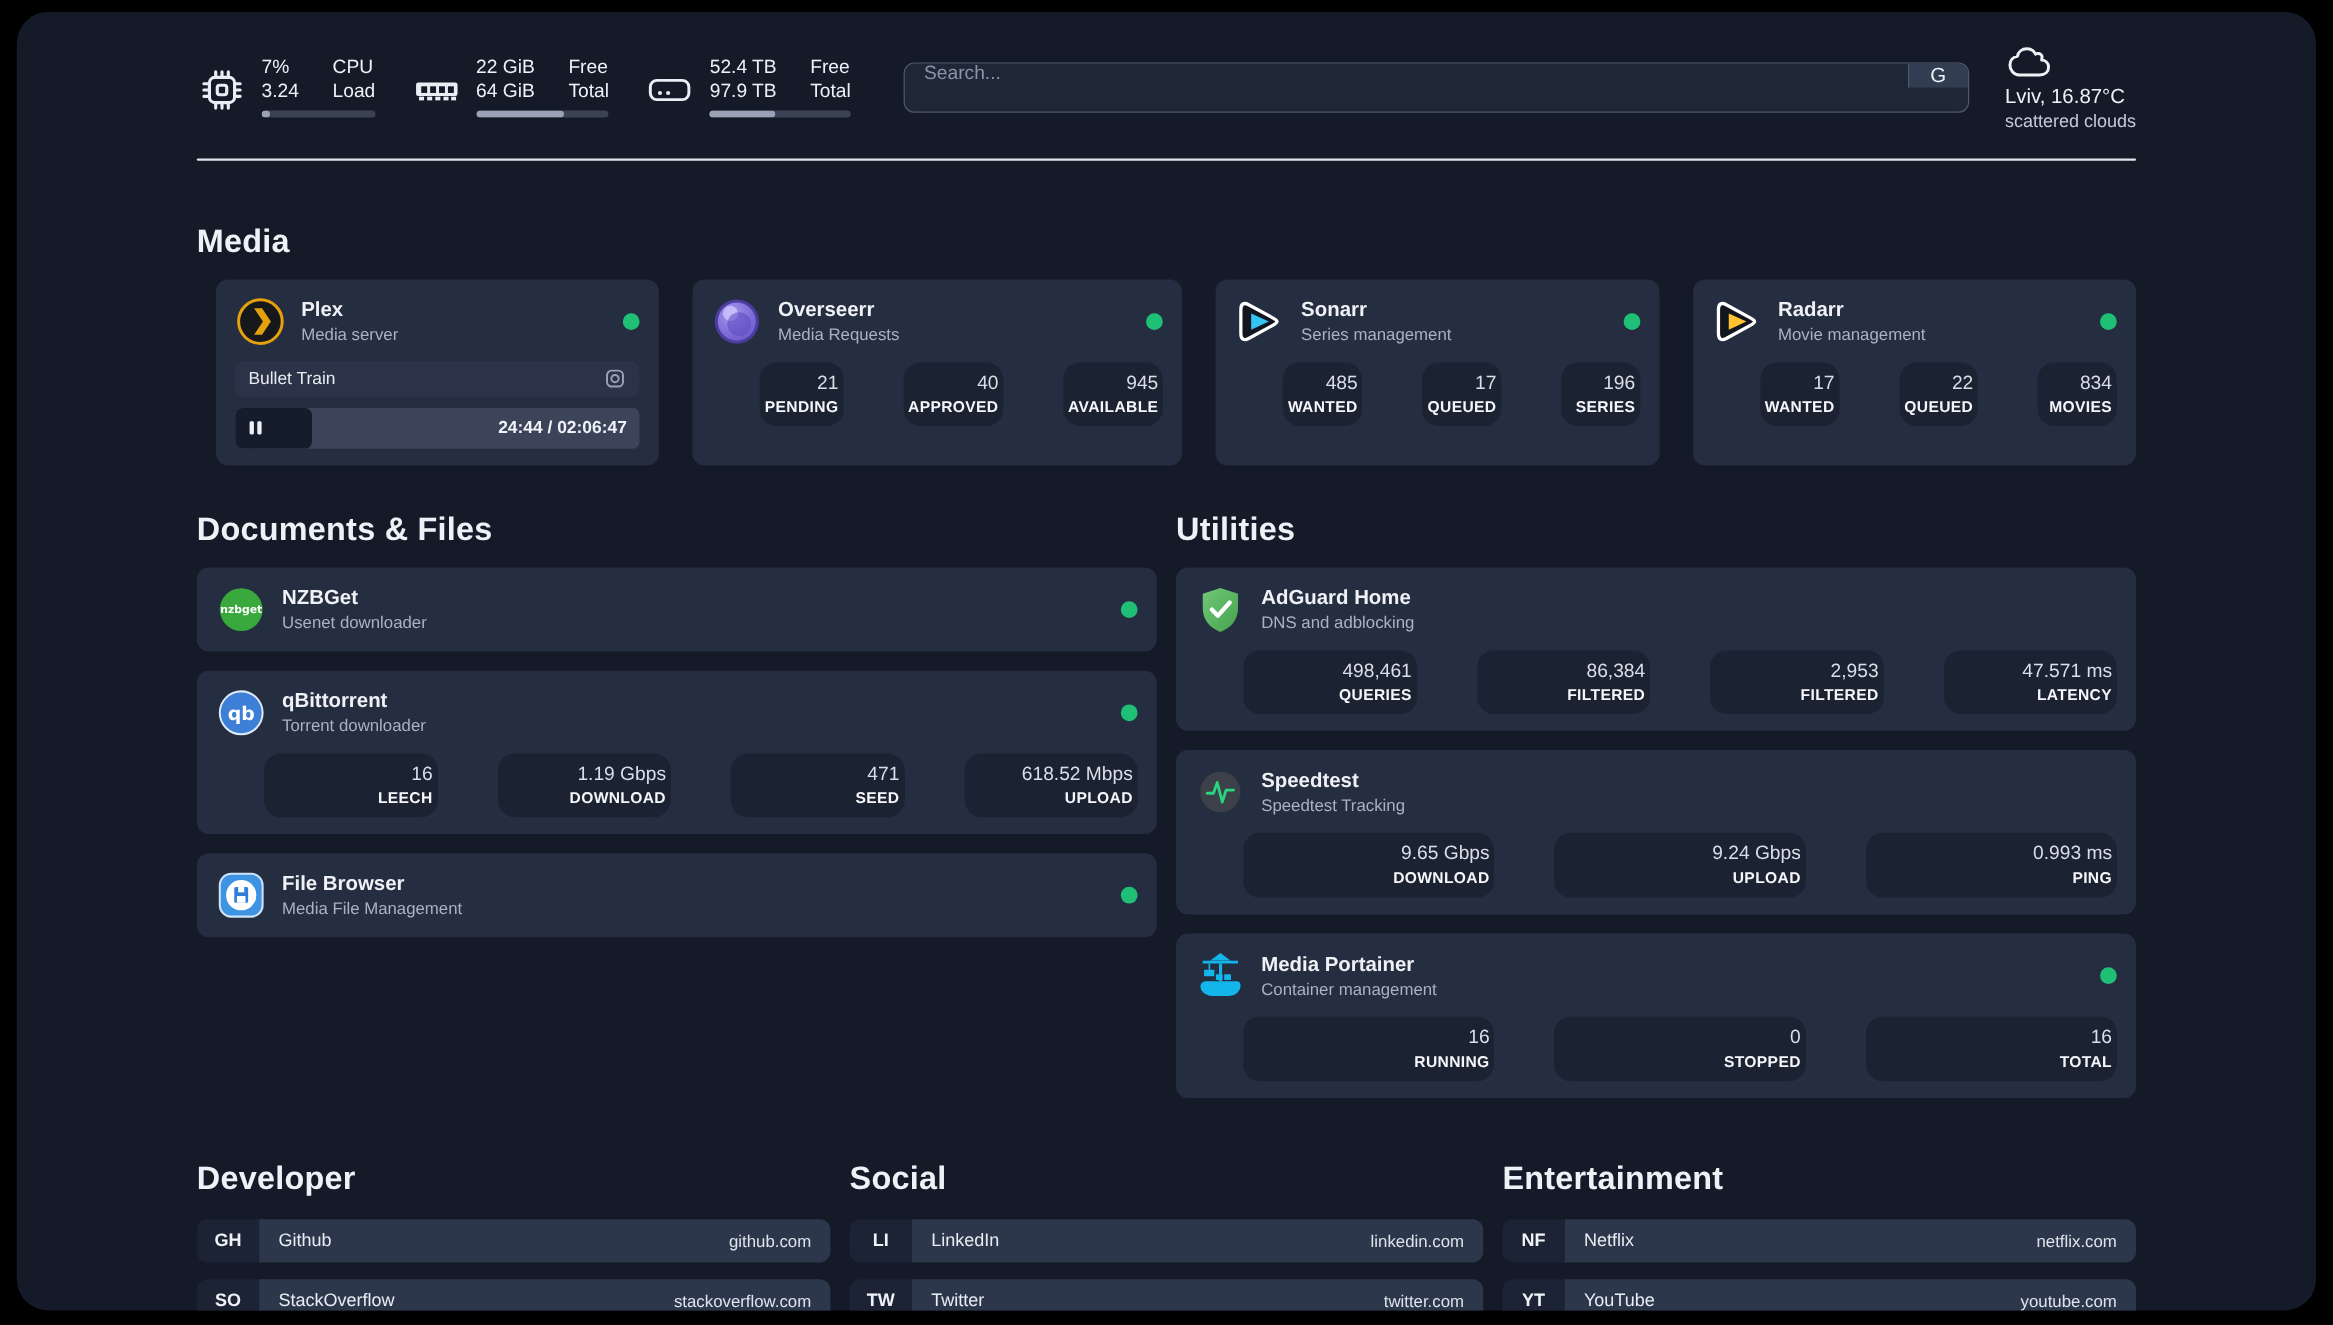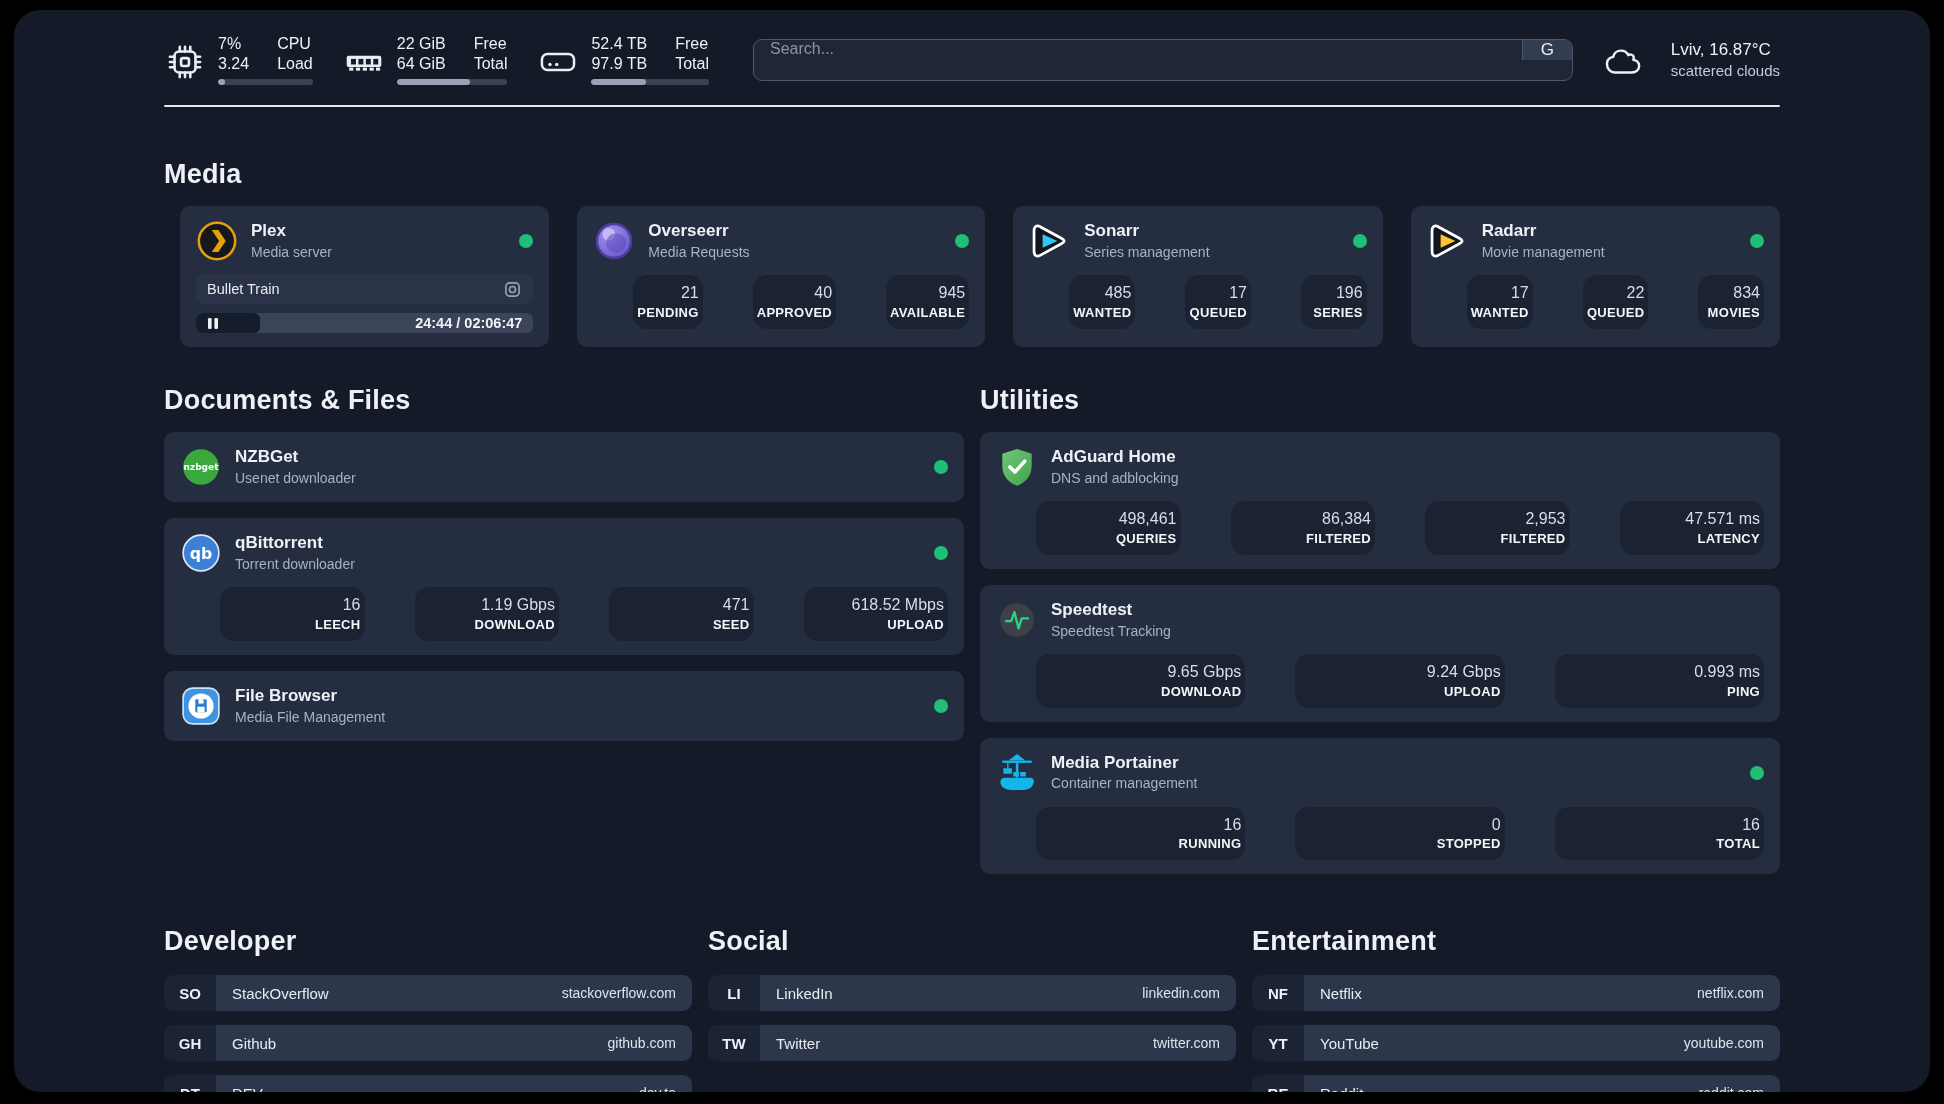--- a/index.html
+++ b/index.html
@@ -34,21 +34,21 @@
   .metric-bar i{display:block;height:100%;background:var(--fill-light);border-radius:3px;}
 
   .searchbox{flex:1;display:flex;align-items:flex-start;height:42px;margin:0 30px 0 14px;
     background:#1f2737;border:1px solid #4e586e;border-radius:9px;overflow:hidden;}
   .searchbox input{flex:1;background:transparent;border:none;outline:none;color:var(--text);
     font-size:16px;padding:0 16px;font-family:inherit;}
   .searchbox input::placeholder{color:#8a93a8;}
   .engine-btn{width:50px;background:#333d52;border-left:1px solid #4e586e;display:flex;
     align-items:center;justify-content:center;font-size:17px;color:var(--text);cursor:pointer;}
 
-  .weather{display:flex;align-items:flex-end;gap:26px;}
+  .weather{display:flex;align-items:flex-start;gap:0;flex-direction:column;}
   .weather-text .w1{font-size:17px;line-height:1.3;}
   .weather-text .w2{font-size:15px;color:#c4cbd8;line-height:1.3;}
 
   .divider{height:2px;background:#e3e6ec;border-radius:1px;margin-top:20px;}
 
   
   .section-title{font-size:27px;font-weight:600;color:var(--text);letter-spacing:.2px;margin:0;}
   .media-section{margin-top:52px;}
   .media-grid{display:grid;grid-template-columns:repeat(4,1fr);gap:28px;margin-top:16px;padding-left:16px;}
 
@@ -62,21 +62,21 @@
 
   .stat-row{display:flex;gap:10px;margin-top:13px;}
   .stat{flex:1;background:var(--statbox);border-radius:14px;padding:8px 4px 9px;text-align:right;margin-left:40px;}
   .stat-value{font-size:16px;color:#d9dee8;line-height:1.3;}
   .stat-label{font-size:13px;font-weight:700;color:#f4f6fa;margin-top:1px;letter-spacing:.3px;}
 
   
   .player-title-row{margin-top:12px;background:#2a3347;border-radius:7px;height:30px;
     display:flex;align-items:center;padding:0 11px;font-size:14.5px;color:#e8ebf2;}
   .cast-icon{margin-left:auto;cursor:pointer;display:flex;}
-  .player-bar{margin-top:9px;height:20px;background:var(--track);border-radius:6px;
+  .player-bar{margin-top:9px;height:34px;background:var(--track);border-radius:6px;
     position:relative;display:flex;align-items:center;overflow:hidden;}
   .player-fill{position:absolute;left:0;top:0;bottom:0;background:#151c2c;border-radius:6px;
     display:flex;align-items:center;padding-left:11px;}
   .player-time{margin-left:auto;padding-right:11px;font-size:14.5px;font-weight:700;
     color:#f0f3f8;position:relative;z-index:1;}
 
   .two-col{display:grid;grid-template-columns:1fr 1fr;gap:16px;margin-top:38px;}
   .col-stack{display:flex;flex-direction:column;gap:16px;margin-top:16px;}
 
   
@@ -502,31 +502,31 @@
       </div>
     </div>
   </div>
 
   <div class="bookmarks">
 
     <div class="bm-col">
       <h2 class="section-title">Developer</h2>
       <div class="bm-list">
         <div class="bm-row">
+          <div class="bm-abbr">GH</div>
+          <div class="bm-bar">
+            <span class="bm-name">Github</span>
+            <span class="bm-url">github.com</span>
+          </div>
+        </div>
+        <div class="bm-row">
           <div class="bm-abbr">SO</div>
           <div class="bm-bar">
             <span class="bm-name">StackOverflow</span>
             <span class="bm-url">stackoverflow.com</span>
-          </div>
-        </div>
-        <div class="bm-row">
-          <div class="bm-abbr">GH</div>
-          <div class="bm-bar">
-            <span class="bm-name">Github</span>
-            <span class="bm-url">github.com</span>
           </div>
         </div>
         <div class="bm-row">
           <div class="bm-abbr">DT</div>
           <div class="bm-bar">
             <span class="bm-name">DEV</span>
             <span class="bm-url">dev.to</span>
           </div>
         </div>
       </div>

